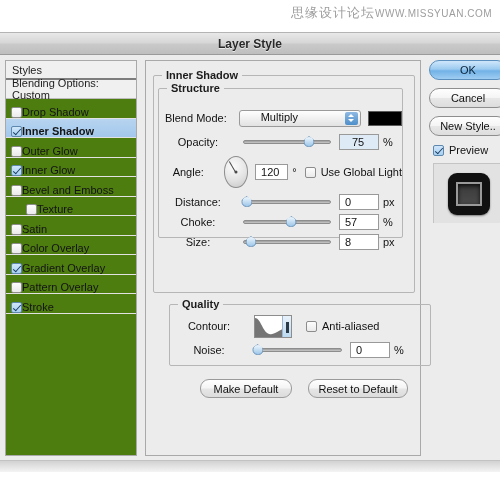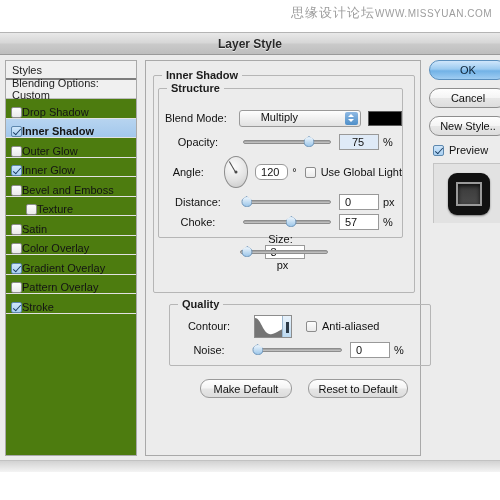--- a/index.html
+++ b/index.html
@@ -381,21 +381,21 @@
               </div>
               <span class="unit" style="margin-left:4px;">%</span>
             </div>
 
             <div class="ctrl-row" style="top:66px; height:34px;">
               <span class="lbl" style="width:78px;">Angle:</span>
               <div class="dial" style="margin-left:6px;">
                 <div class="needle" style="transform:rotate(-120deg);"></div>
                 <div class="hub"></div>
               </div>
-              <div class="numfield" style="width:42px; margin-left:7px;border-radius:6px;">
+              <div class="numfield" style="width:42px; margin-left:7px;">
                 <span>120</span>
               </div>
               <span class="unit" style="margin-left:4px;">°</span>
               <span class="cb" style="margin-left:8px;"></span>
               <span class="lbl" style="margin-left:5px;">Use Global Light</span>
             </div>
 
             <div class="ctrl-row" style="top:104px;">
               <span class="lbl" style="width:78px;">Distance:</span>
               <div class="slider" style="width:88px; margin-left:6px;">
@@ -413,21 +413,21 @@
               <div class="slider" style="width:88px; margin-left:6px;">
                 <div class="track"></div>
                 <div class="knob" style="left:55%;"></div>
               </div>
               <div class="numfield" style="width:40px; margin-left:8px;">
                 <span>57</span>
               </div>
               <span class="unit" style="margin-left:4px;">%</span>
             </div>
 
-            <div class="ctrl-row" style="top:144px;flex-direction:column;">
+            <div class="ctrl-row" style="top:144px;">
               <span class="lbl" style="width:78px;">Size:</span>
               <div class="slider" style="width:88px; margin-left:6px;">
                 <div class="track"></div>
                 <div class="knob" style="left:9%;"></div>
               </div>
               <div class="numfield" style="width:40px; margin-left:8px;">
                 <span>8</span>
               </div>
               <span class="unit" style="margin-left:4px;">px</span>
             </div>

